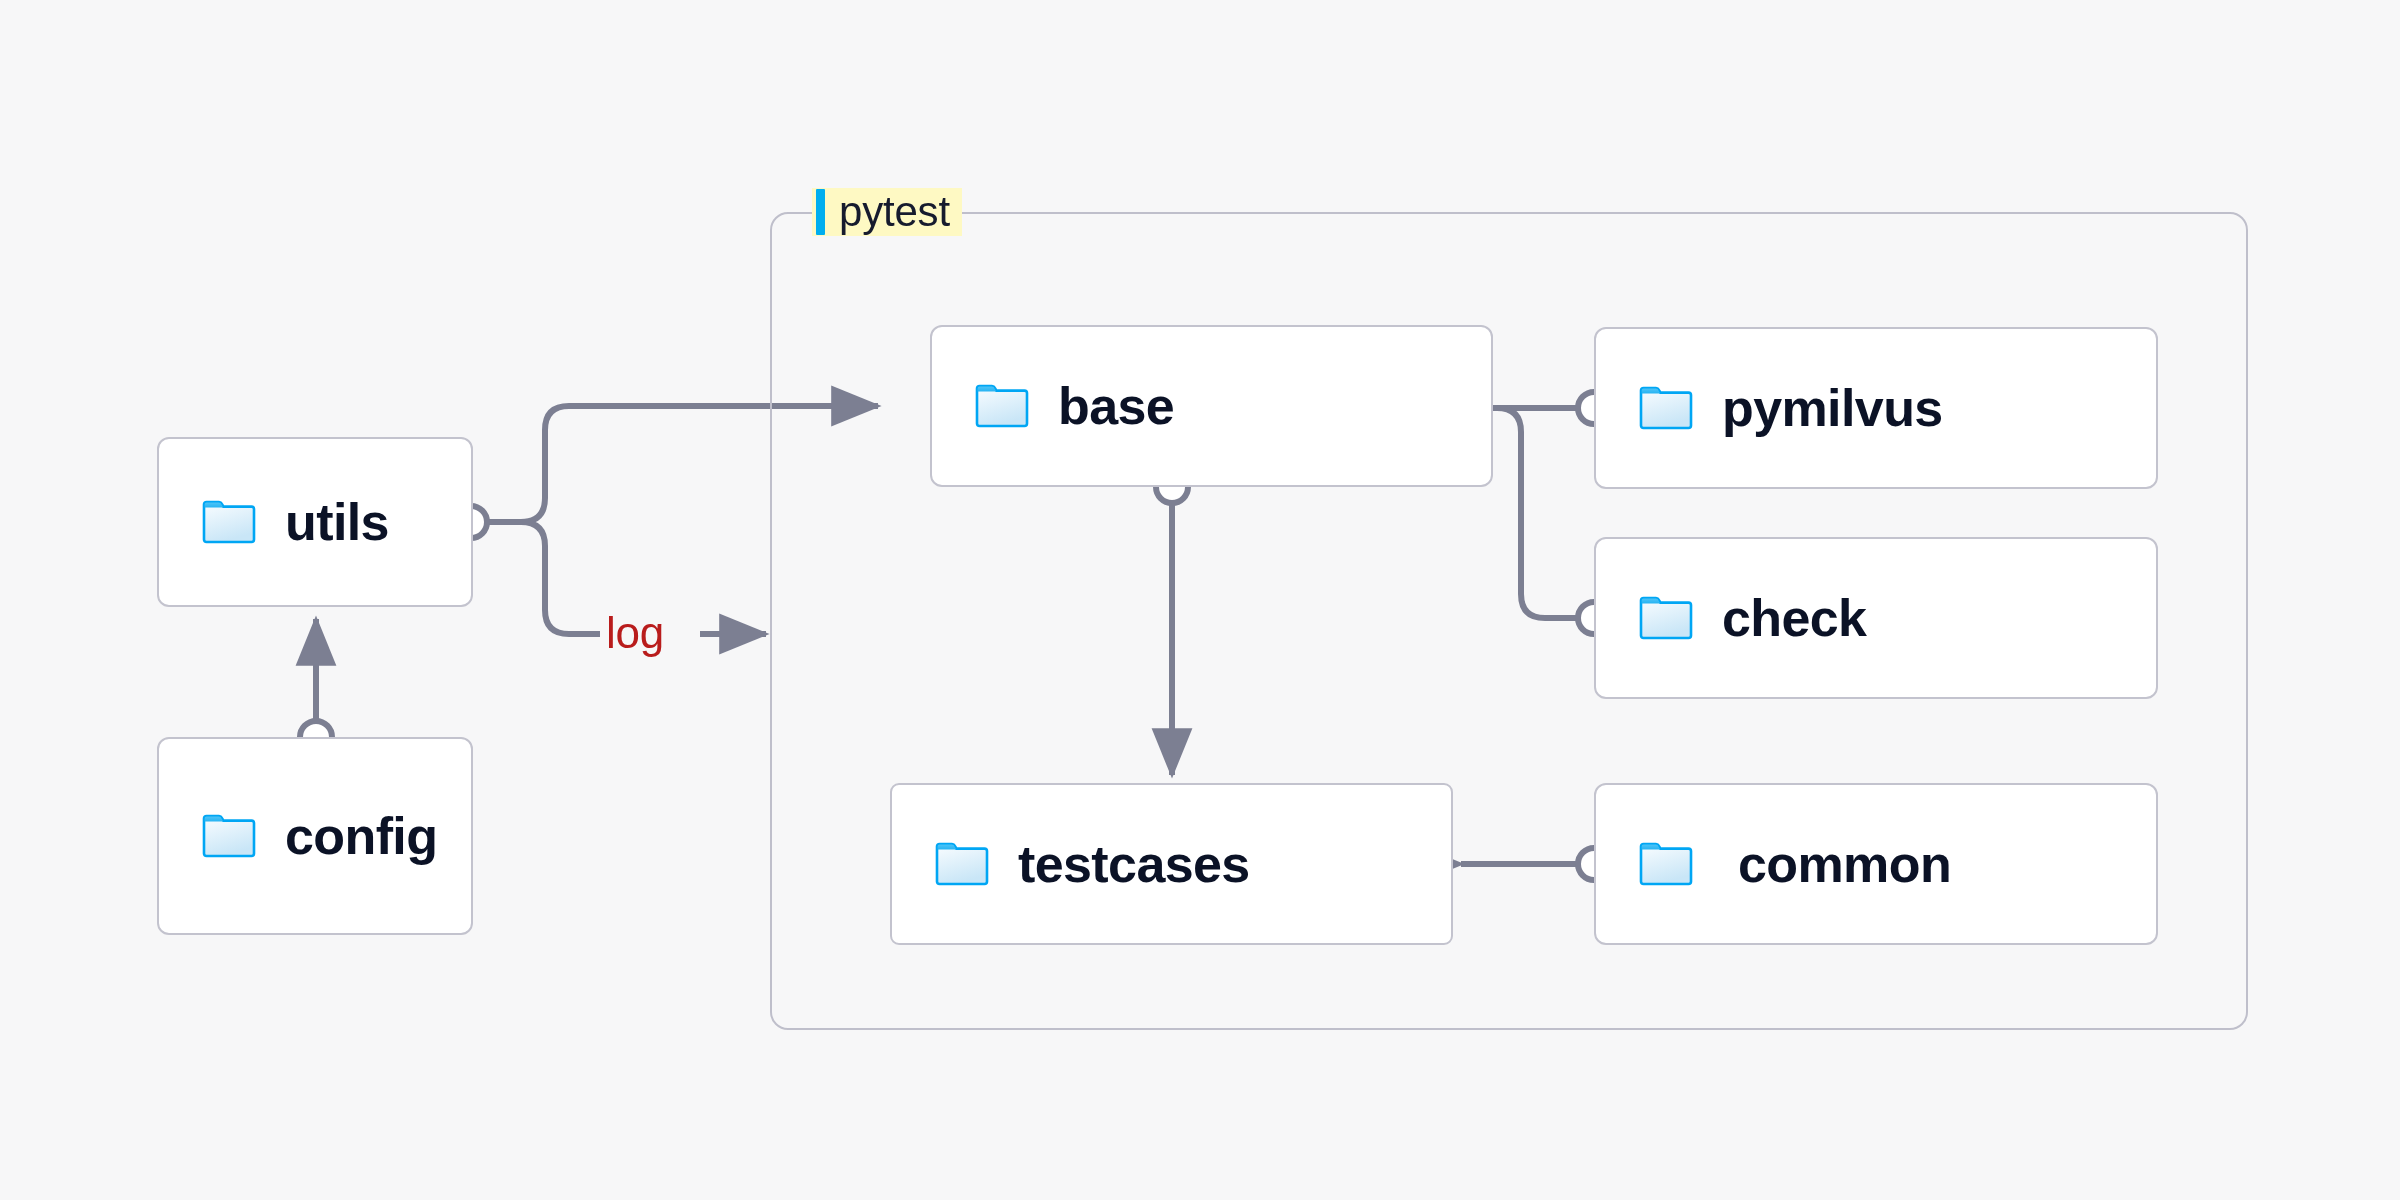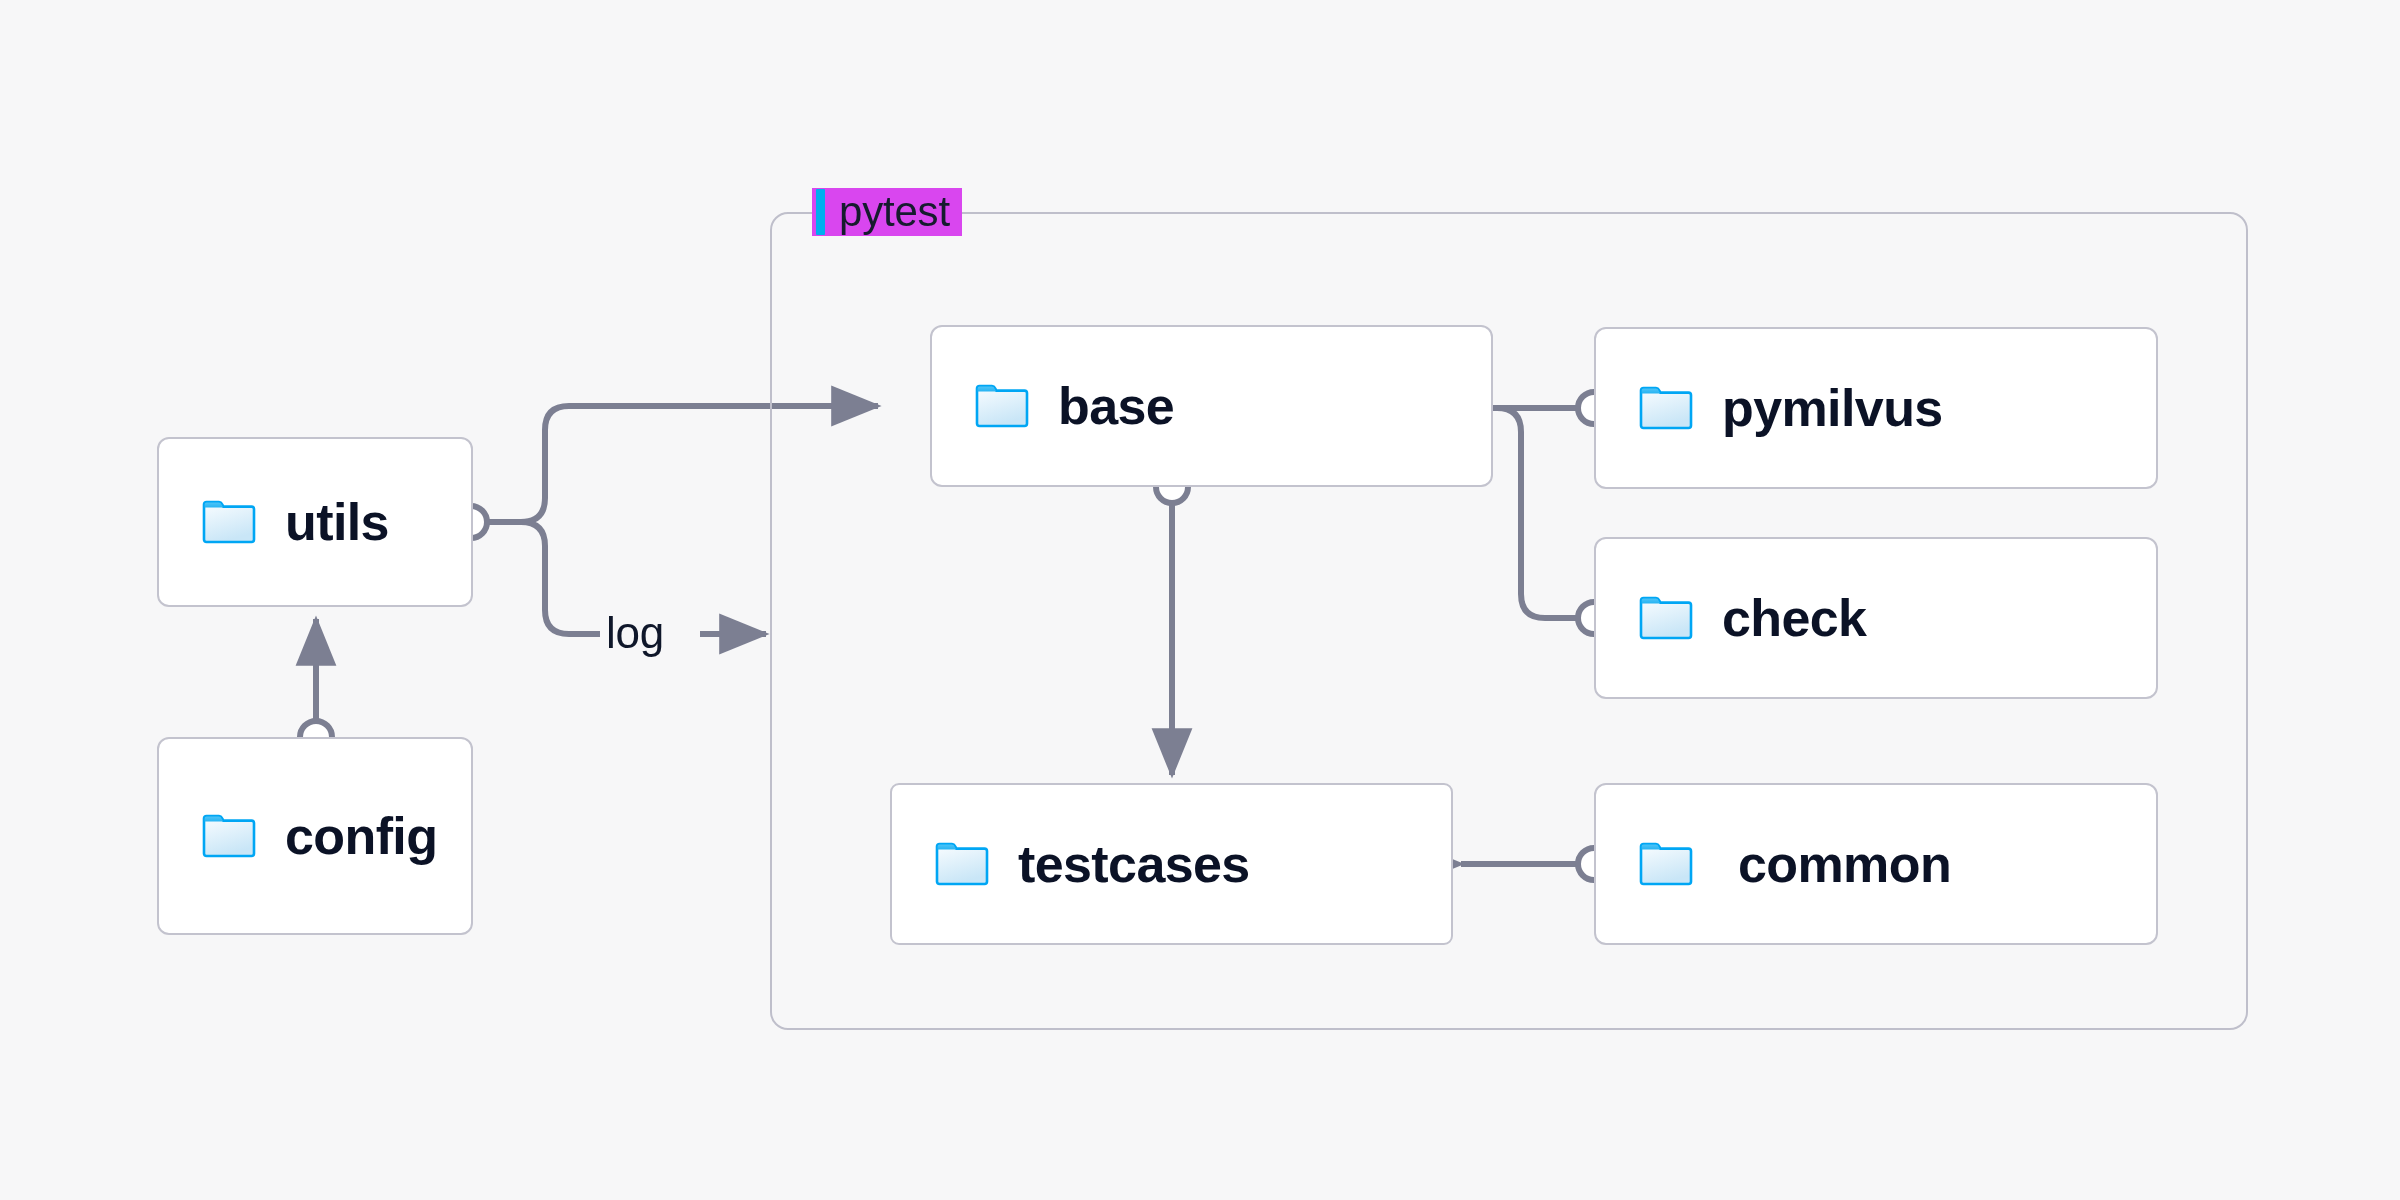--- a/index.html
+++ b/index.html
@@ -33,21 +33,21 @@
     border: 2px solid #BFBFCB;
     border-radius: 18px;
     background: transparent;
     box-sizing: border-box;
   }
   .group-label {
     position: absolute;
     display: flex;
     align-items: center;
     gap: 14px;
-    background: #d946ef;
+    background: #fef9c3;
     padding: 0 12px 0 4px;
     white-space: nowrap;
     text-align: center;
   }
   .group-accent {
     width: 9px;
     height: 46px;
     background: #00AEEF;
     border-radius: 1px;
     display: block;
@@ -81,21 +81,21 @@
     flex: 0 0 auto;
     width: 56px;
     height: 46px;
     display: block;
   }
 
   
   .edge-label {
     position: absolute;
     font-size: 44px;
-    color: #0f172a;
+    color: #b91c1c;
     letter-spacing: -0.2px;
     white-space: nowrap;
   }
 </style>
 </head>
 <body>
 
 <div id="canvas">
 
   <svg id="edges" viewBox="0 0 2400 1200" width="2400" height="1200">

